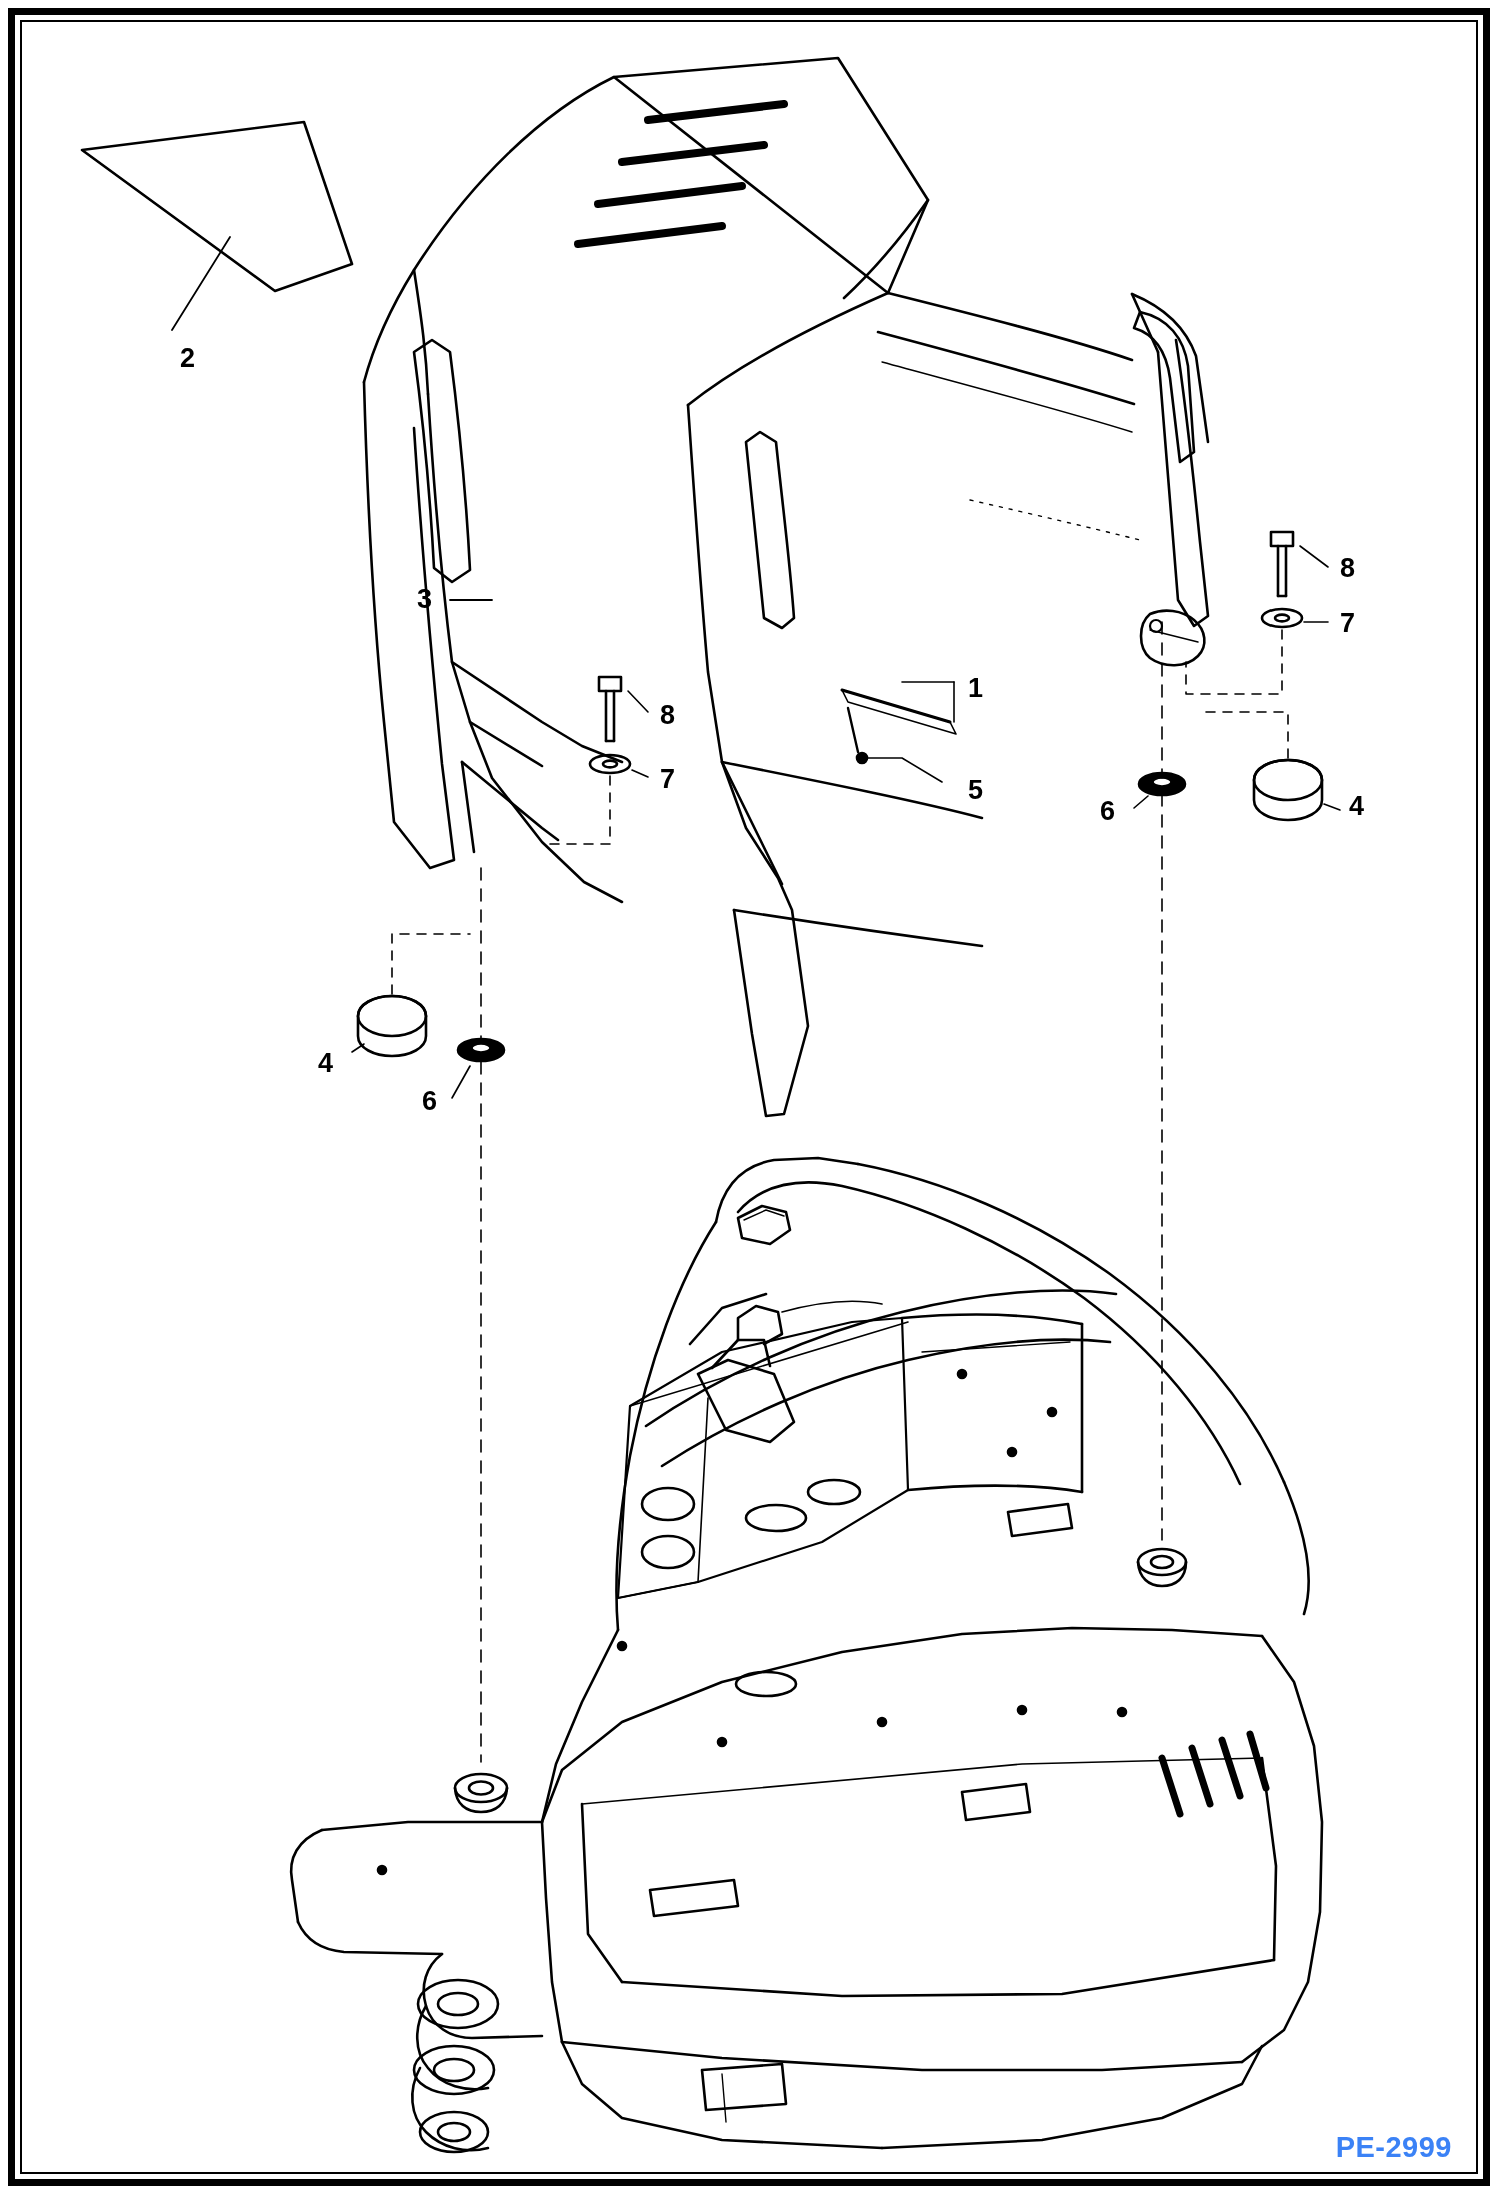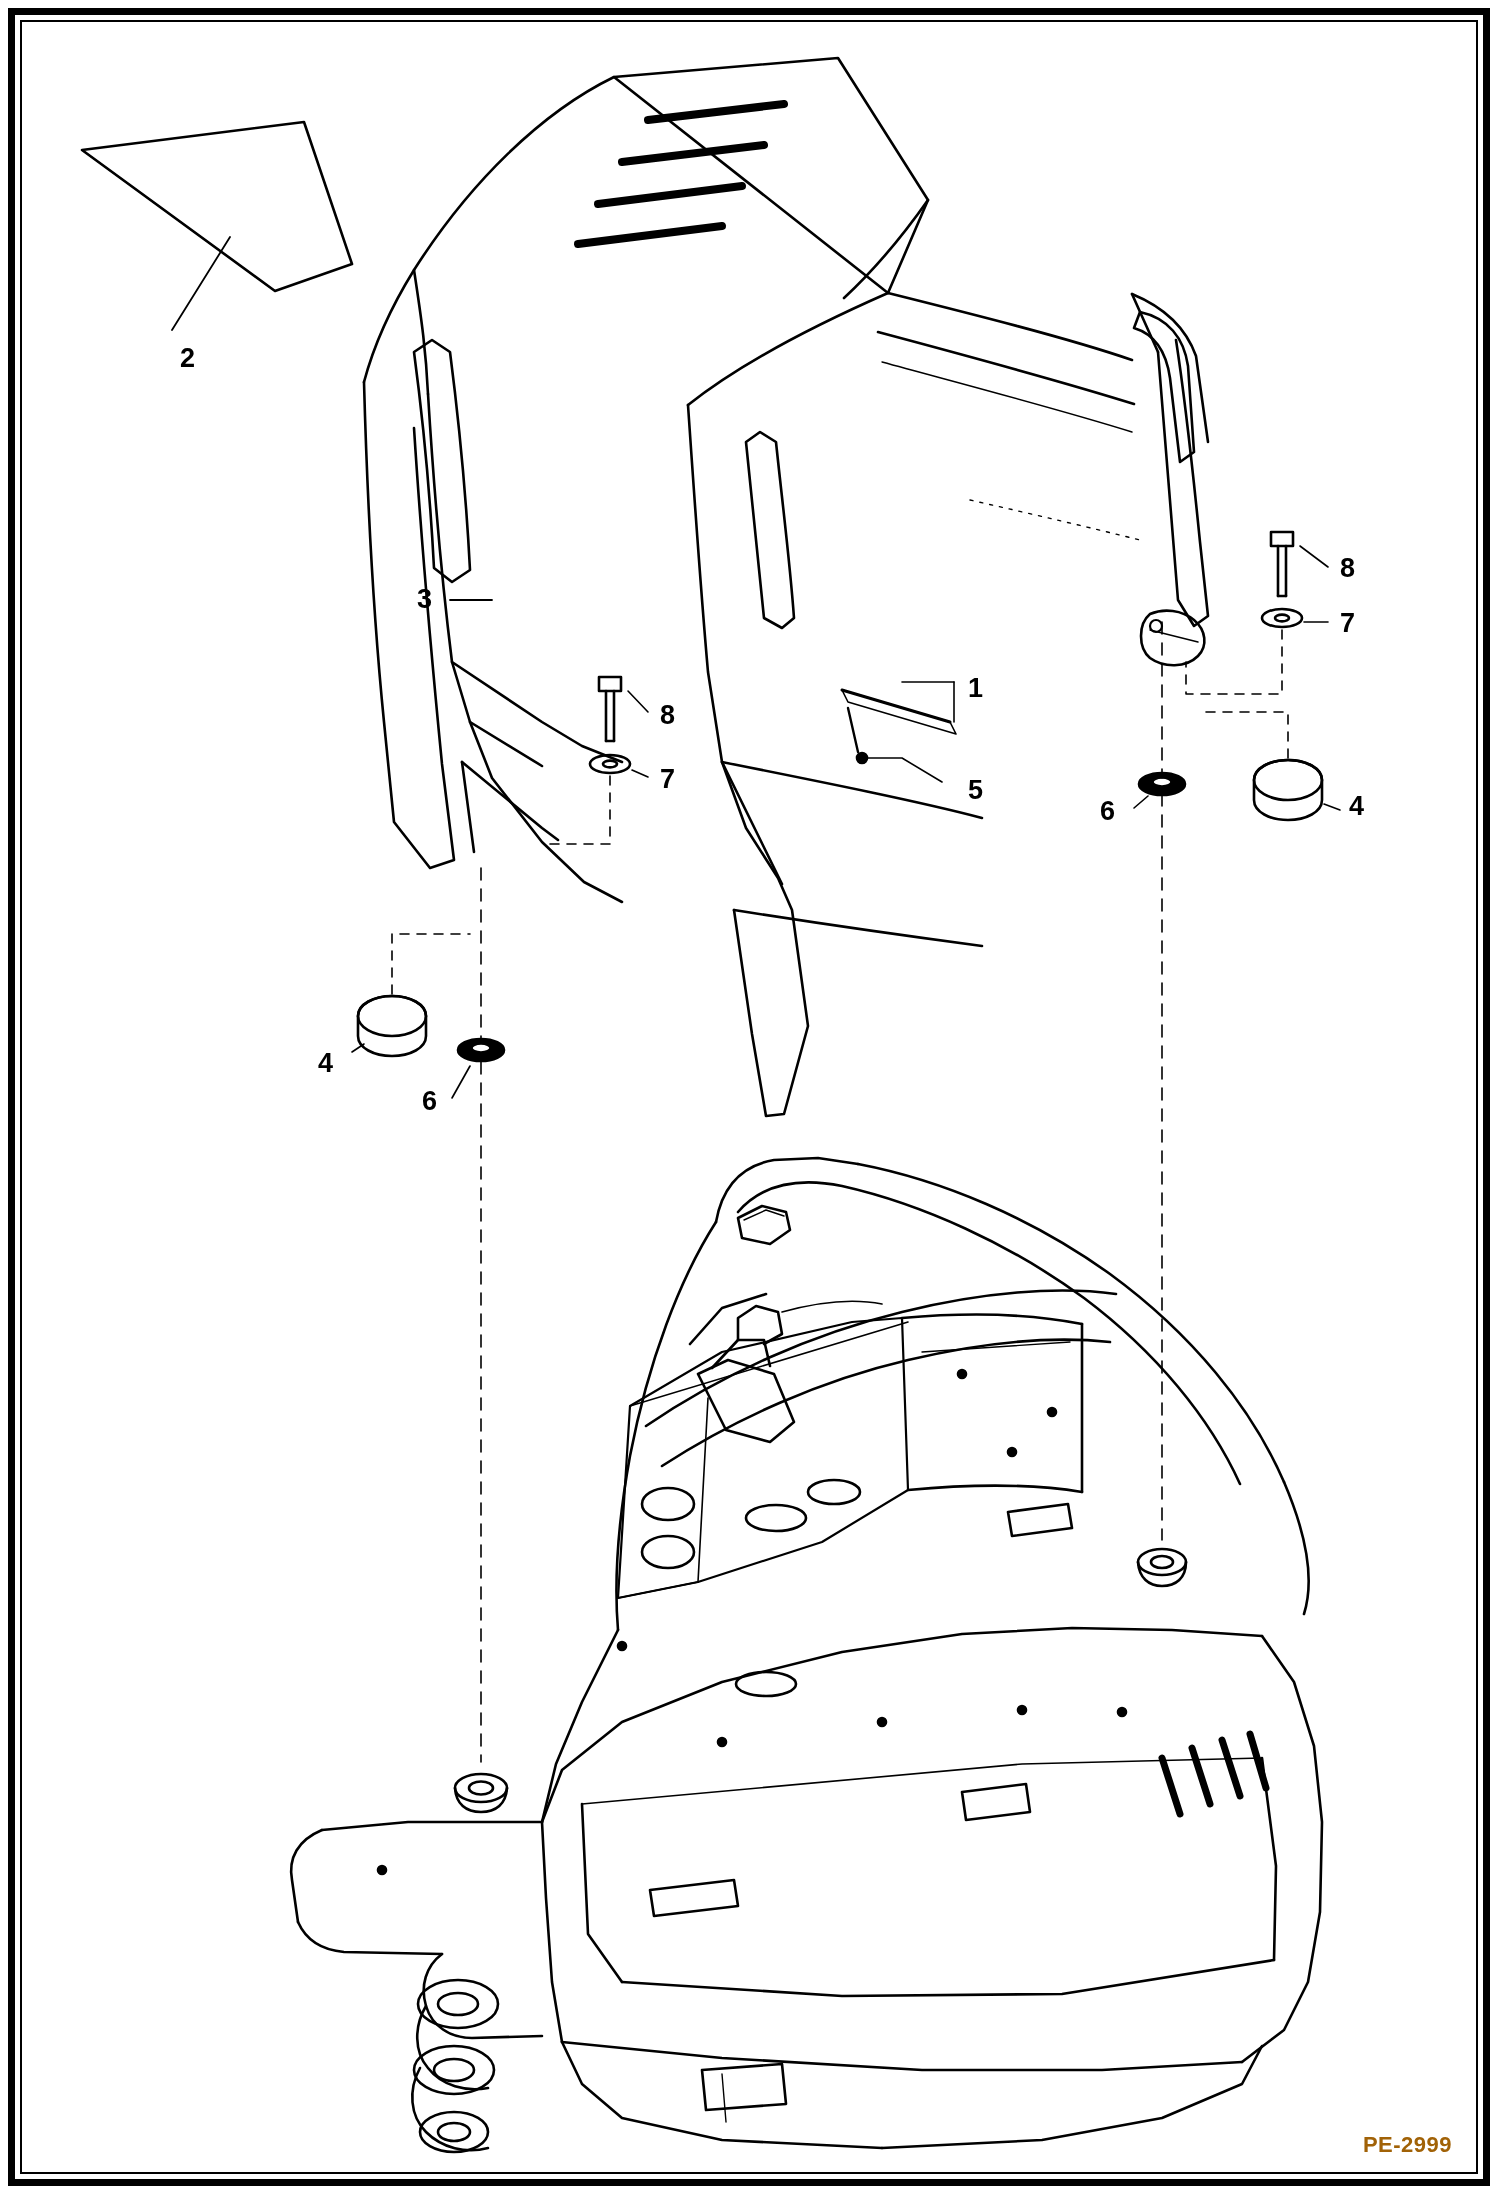--- a/index.html
+++ b/index.html
@@ -55,26 +55,26 @@
     font-family: "Liberation Sans", sans-serif;
     font-size: 27px;
     font-weight: bold;
     color: #000000;
     line-height: 1;
     white-space: nowrap;
   }
   #figure-code {
     position: absolute;
     right: 46px;
-    bottom: 36px;
+    bottom: 30px;
     font-family: "Liberation Sans", sans-serif;
-    font-size: 22px;
+    font-size: 29px;
     font-weight: bold;
     letter-spacing: 0.5px;
-    color: #a16207;
+    color: #3b82f6;
     white-space: nowrap;
   }
 </style>
 </head>
 <body>
 
 <div id="page">
 
   <div id="frame-outer"></div>
   <div id="frame-inner"></div>

